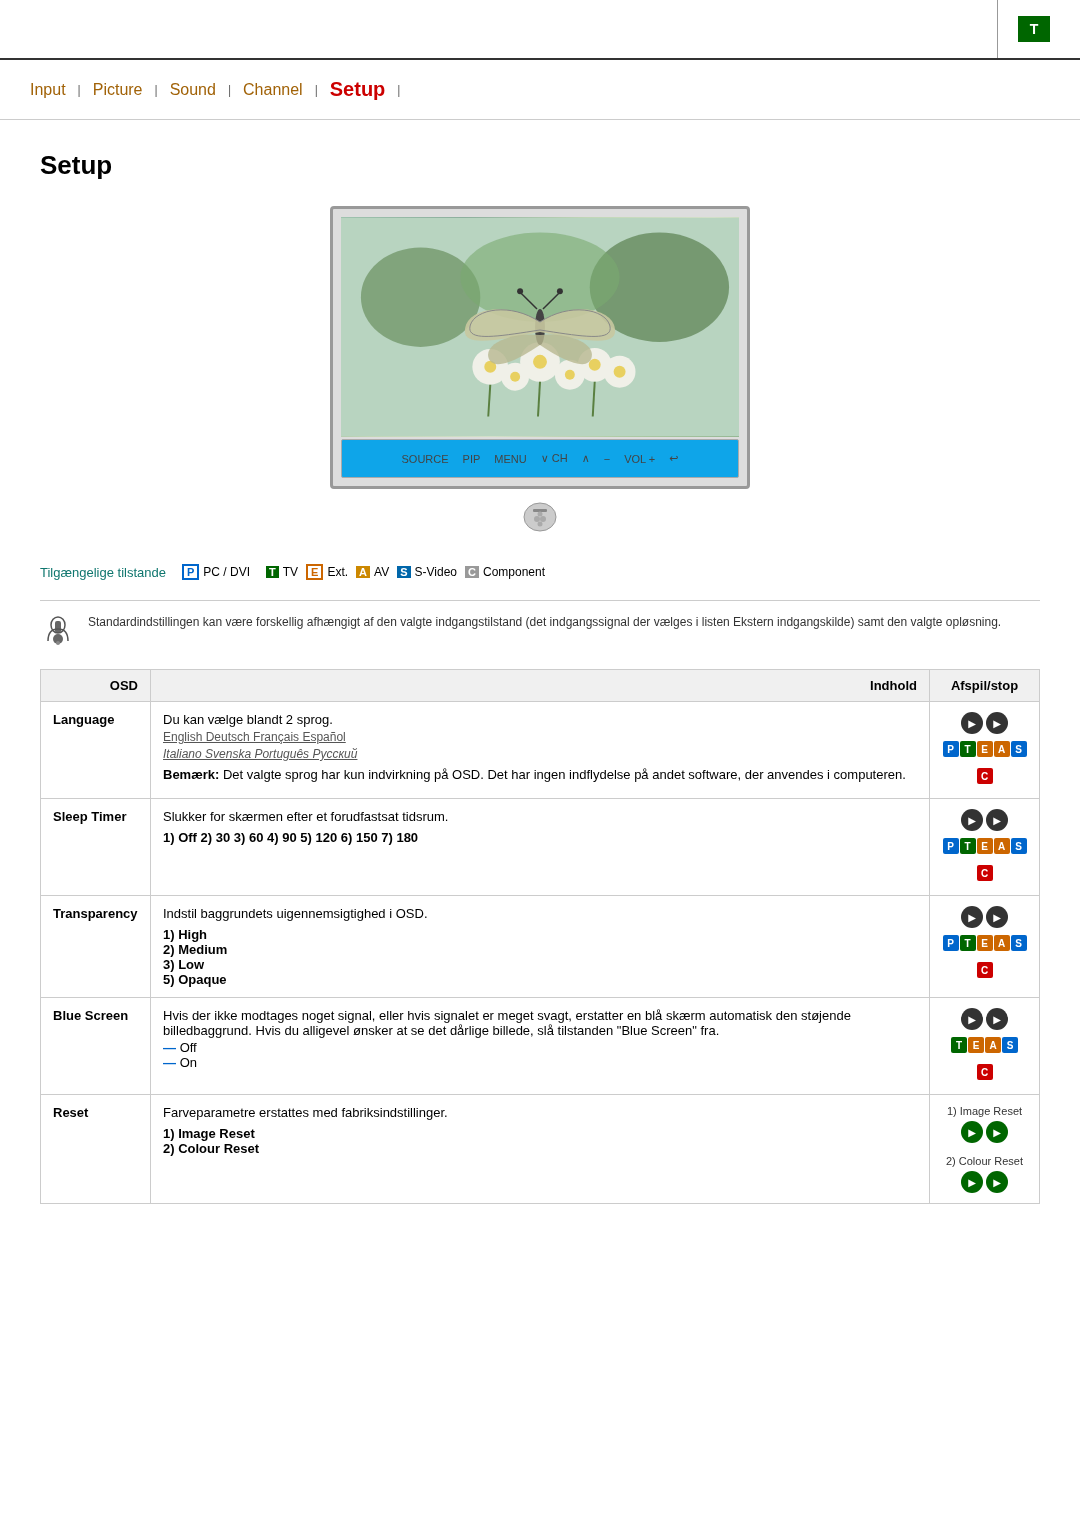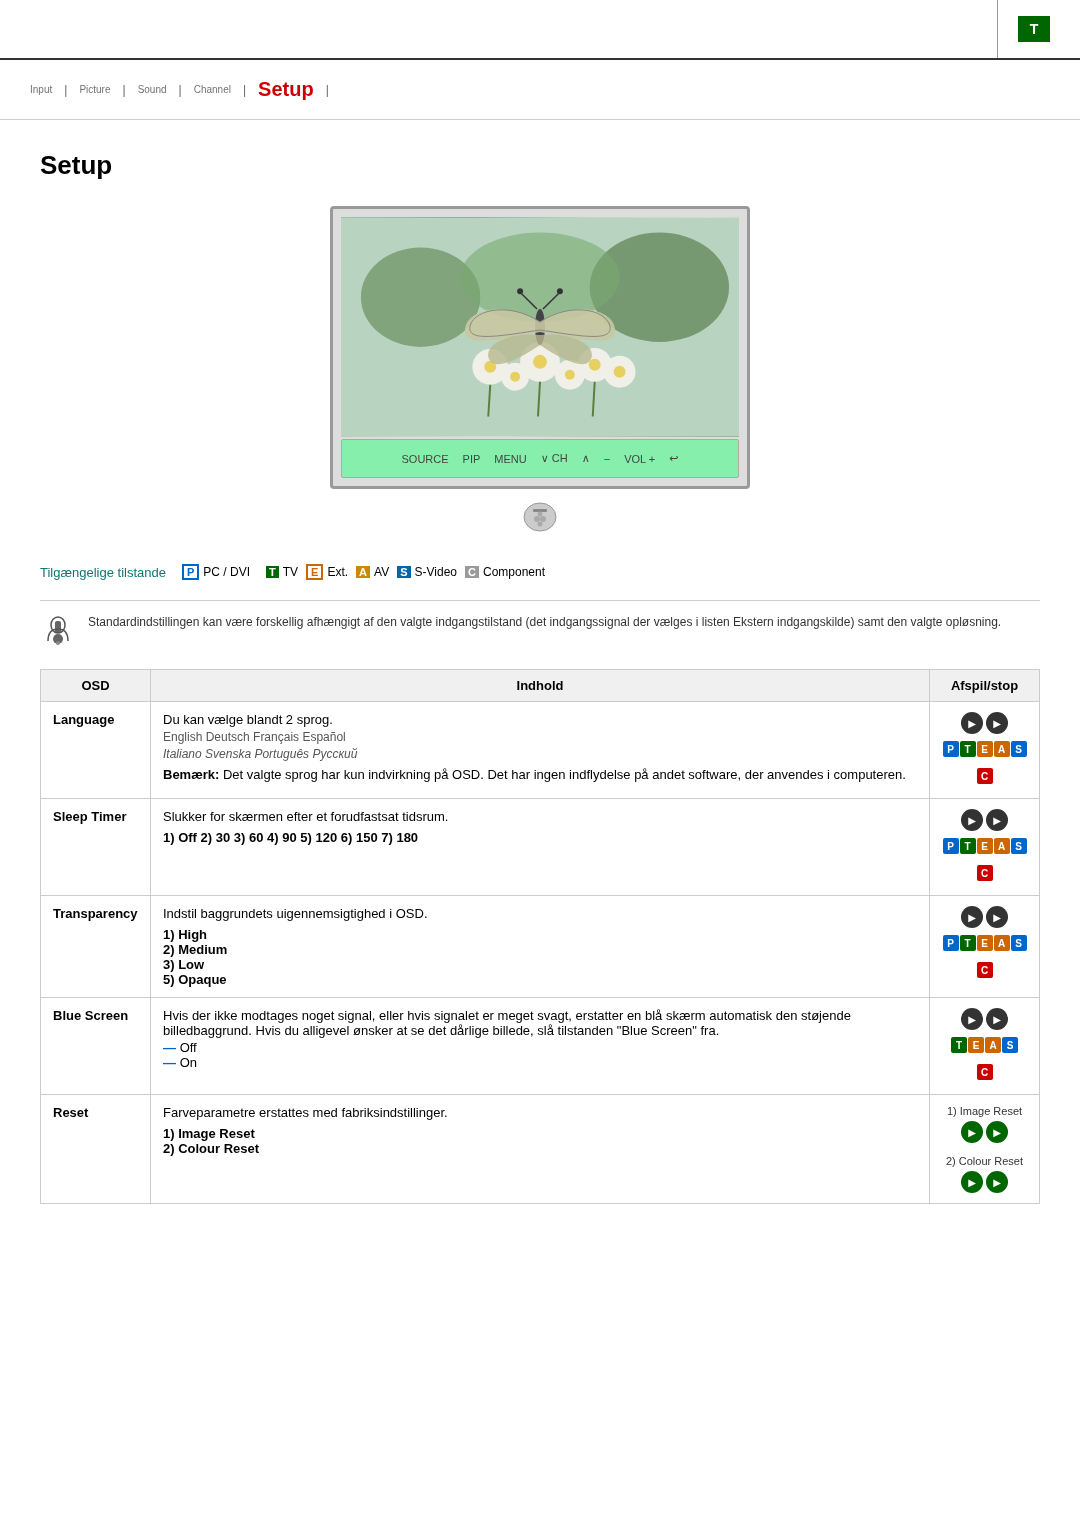--- a/index.html
+++ b/index.html
@@ -43,22 +43,22 @@
     }
 
     
     .nav-bar {
       display: flex;
       align-items: center;
       padding: 18px 30px;
       border-bottom: 1px solid #ccc;
     }
     .nav-item {
-      color: #737373;
-      font-size: 10px;
+      color: #a16207;
+      font-size: 16px;
       cursor: pointer;
       text-decoration: none;
     }
     .nav-separator {
       color: #666;
       margin: 0 12px;
       font-size: 12px;
     }
     .nav-item.active {
       color: #cc0000;
@@ -100,21 +100,21 @@
       align-items: center;
       justify-content: center;
       overflow: hidden;
       position: relative;
     }
     .butterfly-svg {
       width: 100%;
       height: 100%;
     }
     .tv-bottom-panel {
-      background: #86efac;
+      background: #0ea5e9;
       padding: 8px 12px;
       border: 1px solid #aaa;
       margin-top: 2px;
       border-radius: 2px;
     }
     .tv-controls {
       display: flex;
       align-items: center;
       gap: 14px;
       font-size: 11px;
@@ -180,21 +180,21 @@
     .info-table {
       width: 100%;
       border-collapse: collapse;
       border: 1px solid #ccc;
       font-size: 13px;
     }
     .info-table th {
       background: #f0f0f0;
       border: 1px solid #ccc;
       padding: 8px 12px;
-      text-align: center;
+      text-align: right;
       font-weight: bold;
     }
     .info-table td {
       border: 1px solid #ccc;
       padding: 10px 12px;
       vertical-align: top;
     }
     .info-table .col-osd { width: 110px; font-weight: bold; }
     .info-table .col-content { }
     .info-table .col-play { width: 110px; text-align: center; }
@@ -247,20 +247,21 @@
       display: flex;
       flex-direction: column;
       align-items: center;
       gap: 3px;
     }
 
     .lang-list {
       font-size: 12px;
       color: #555;
       margin: 3px 0;
+      text-decoration: underline;
     }
     .lang-russian {
       font-style: italic;
     }
 
     .arrow-indicator {
       color: #0066cc;
       font-weight: bold;
     }
 

